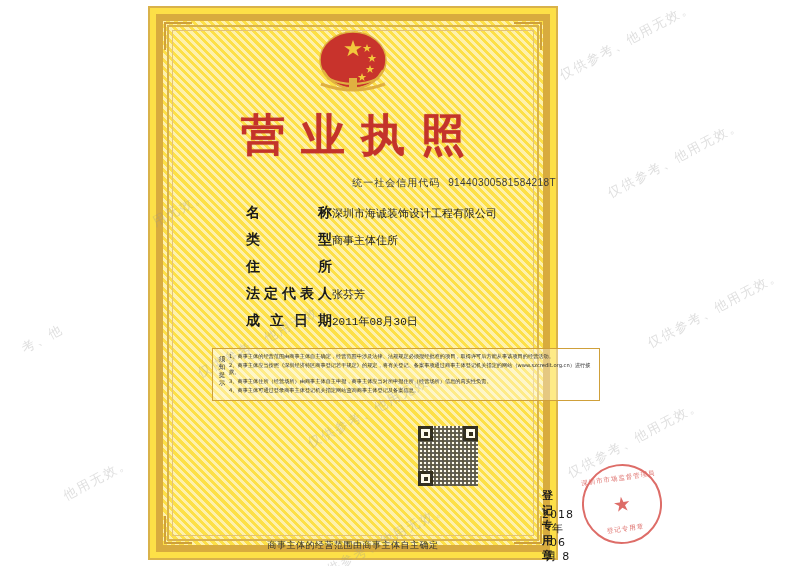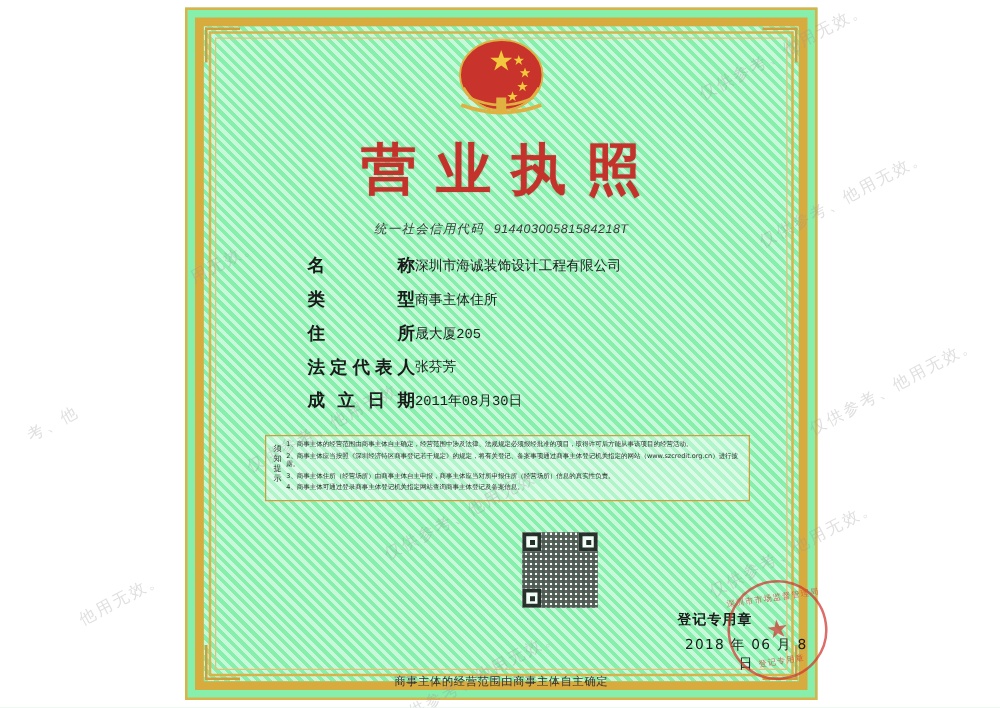--- a/index.html
+++ b/index.html
@@ -18,23 +18,23 @@
   
   .page {
     position: absolute;
     inset: 0;
     background: #ffffff;
   }
   .cert {
     position: absolute;
     left: 148px;
     top: 6px;
-    width: 506px;
+    width: 410px;
     height: 554px;
-    background: #86efac;
+    background: #fde047;
     border: 2px solid #d9b24a;
     box-sizing: border-box;
   }
   .cert-inner-1 {
     position: absolute;
     left: 6px;
     top: 6px;
     right: 6px;
     bottom: 6px;
     border: 7px solid #d8ab3e;
@@ -104,24 +104,23 @@
     color: #c4332b;
     text-shadow: 0 0 1px rgba(160,30,20,0.6);
   }
 
   
   .credit-row {
     position: absolute;
     left: 0;
     right: 0;
     top: 168px;
-    text-align: center;
+    text-align: right;
     font-size: 10px;
     color: #3c3c3c;
-    font-style: italic;
   }
   .credit-row .label { letter-spacing: 1px; }
   .credit-row .value { margin-left: 5px; letter-spacing: 0.4px; }
 
   
   .fields {
     position: absolute;
     left: 96px;
     top: 196px;
     width: 330px;
@@ -374,21 +373,20 @@
         </div>
         <div class="field-value">商事主体住所</div>
       </div>
 
       <div class="field">
         <div class="field-label">
           <span>住</span>
           <span>所</span>
         </div>
         <div class="field-value">
-          <span class="line2">晟大厦205</span>
         </div>
       </div>
 
       <div class="field">
         <div class="field-label">
           <span>法</span>
           <span>定</span>
           <span>代</span>
           <span>表</span>
           <span>人</span>

